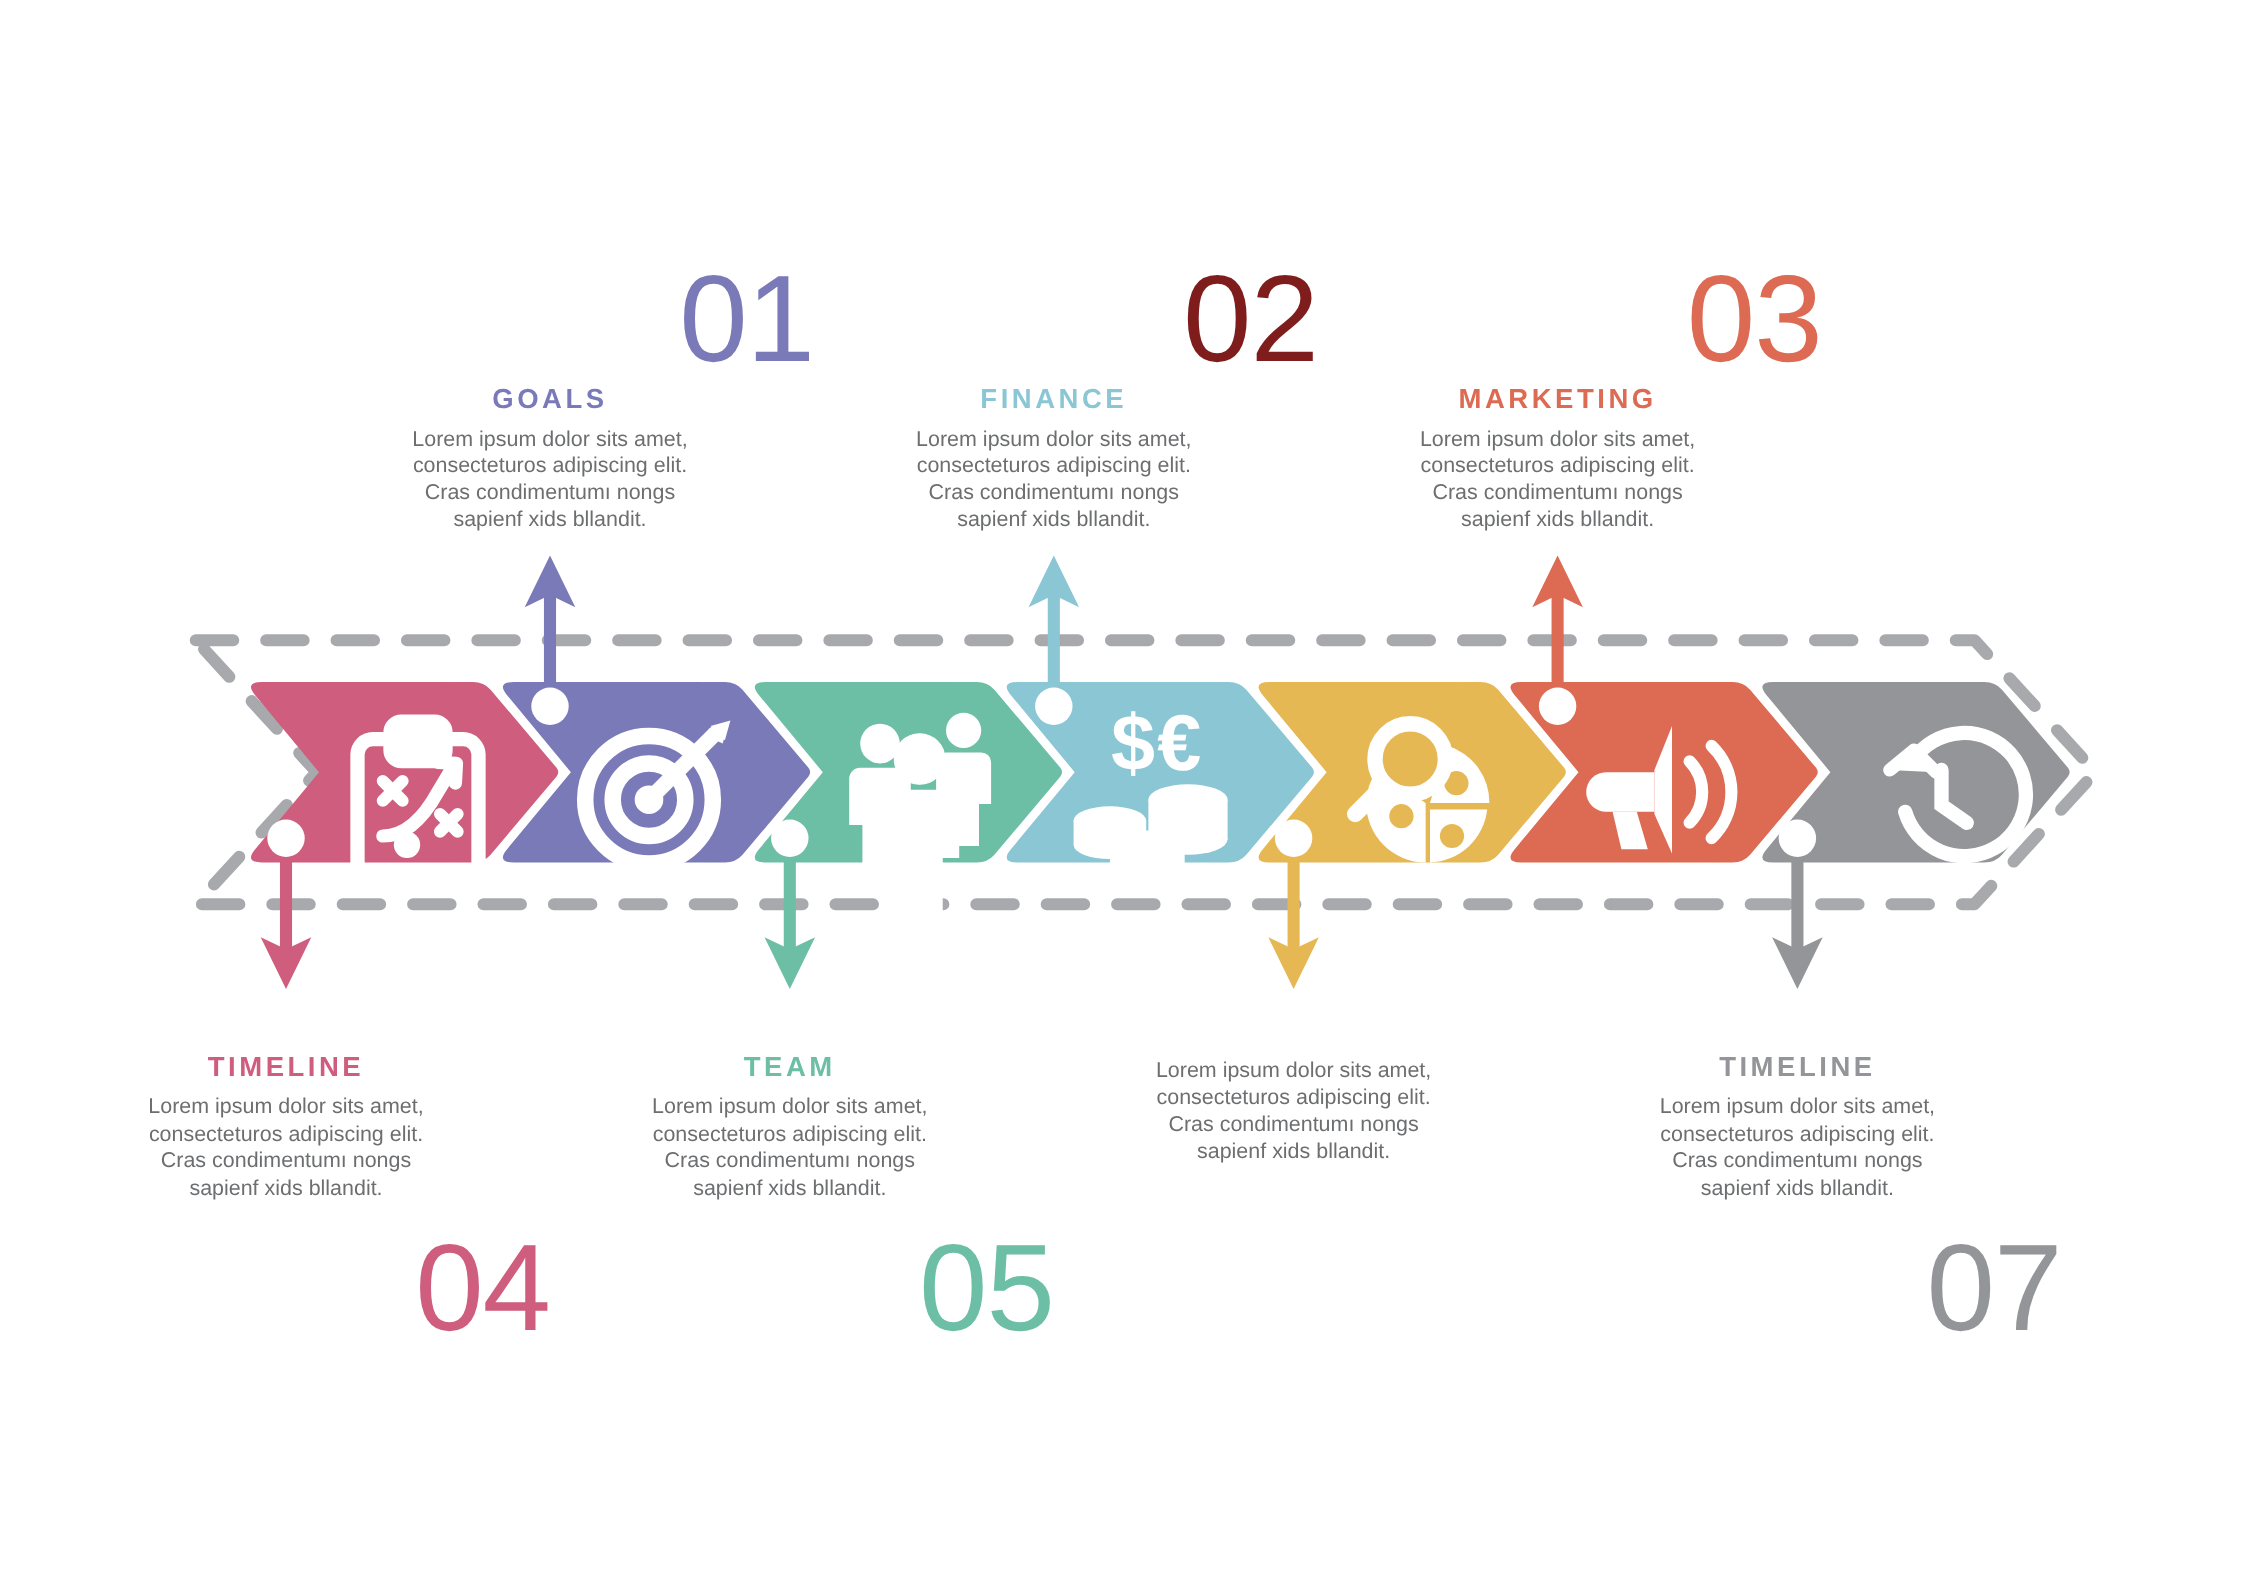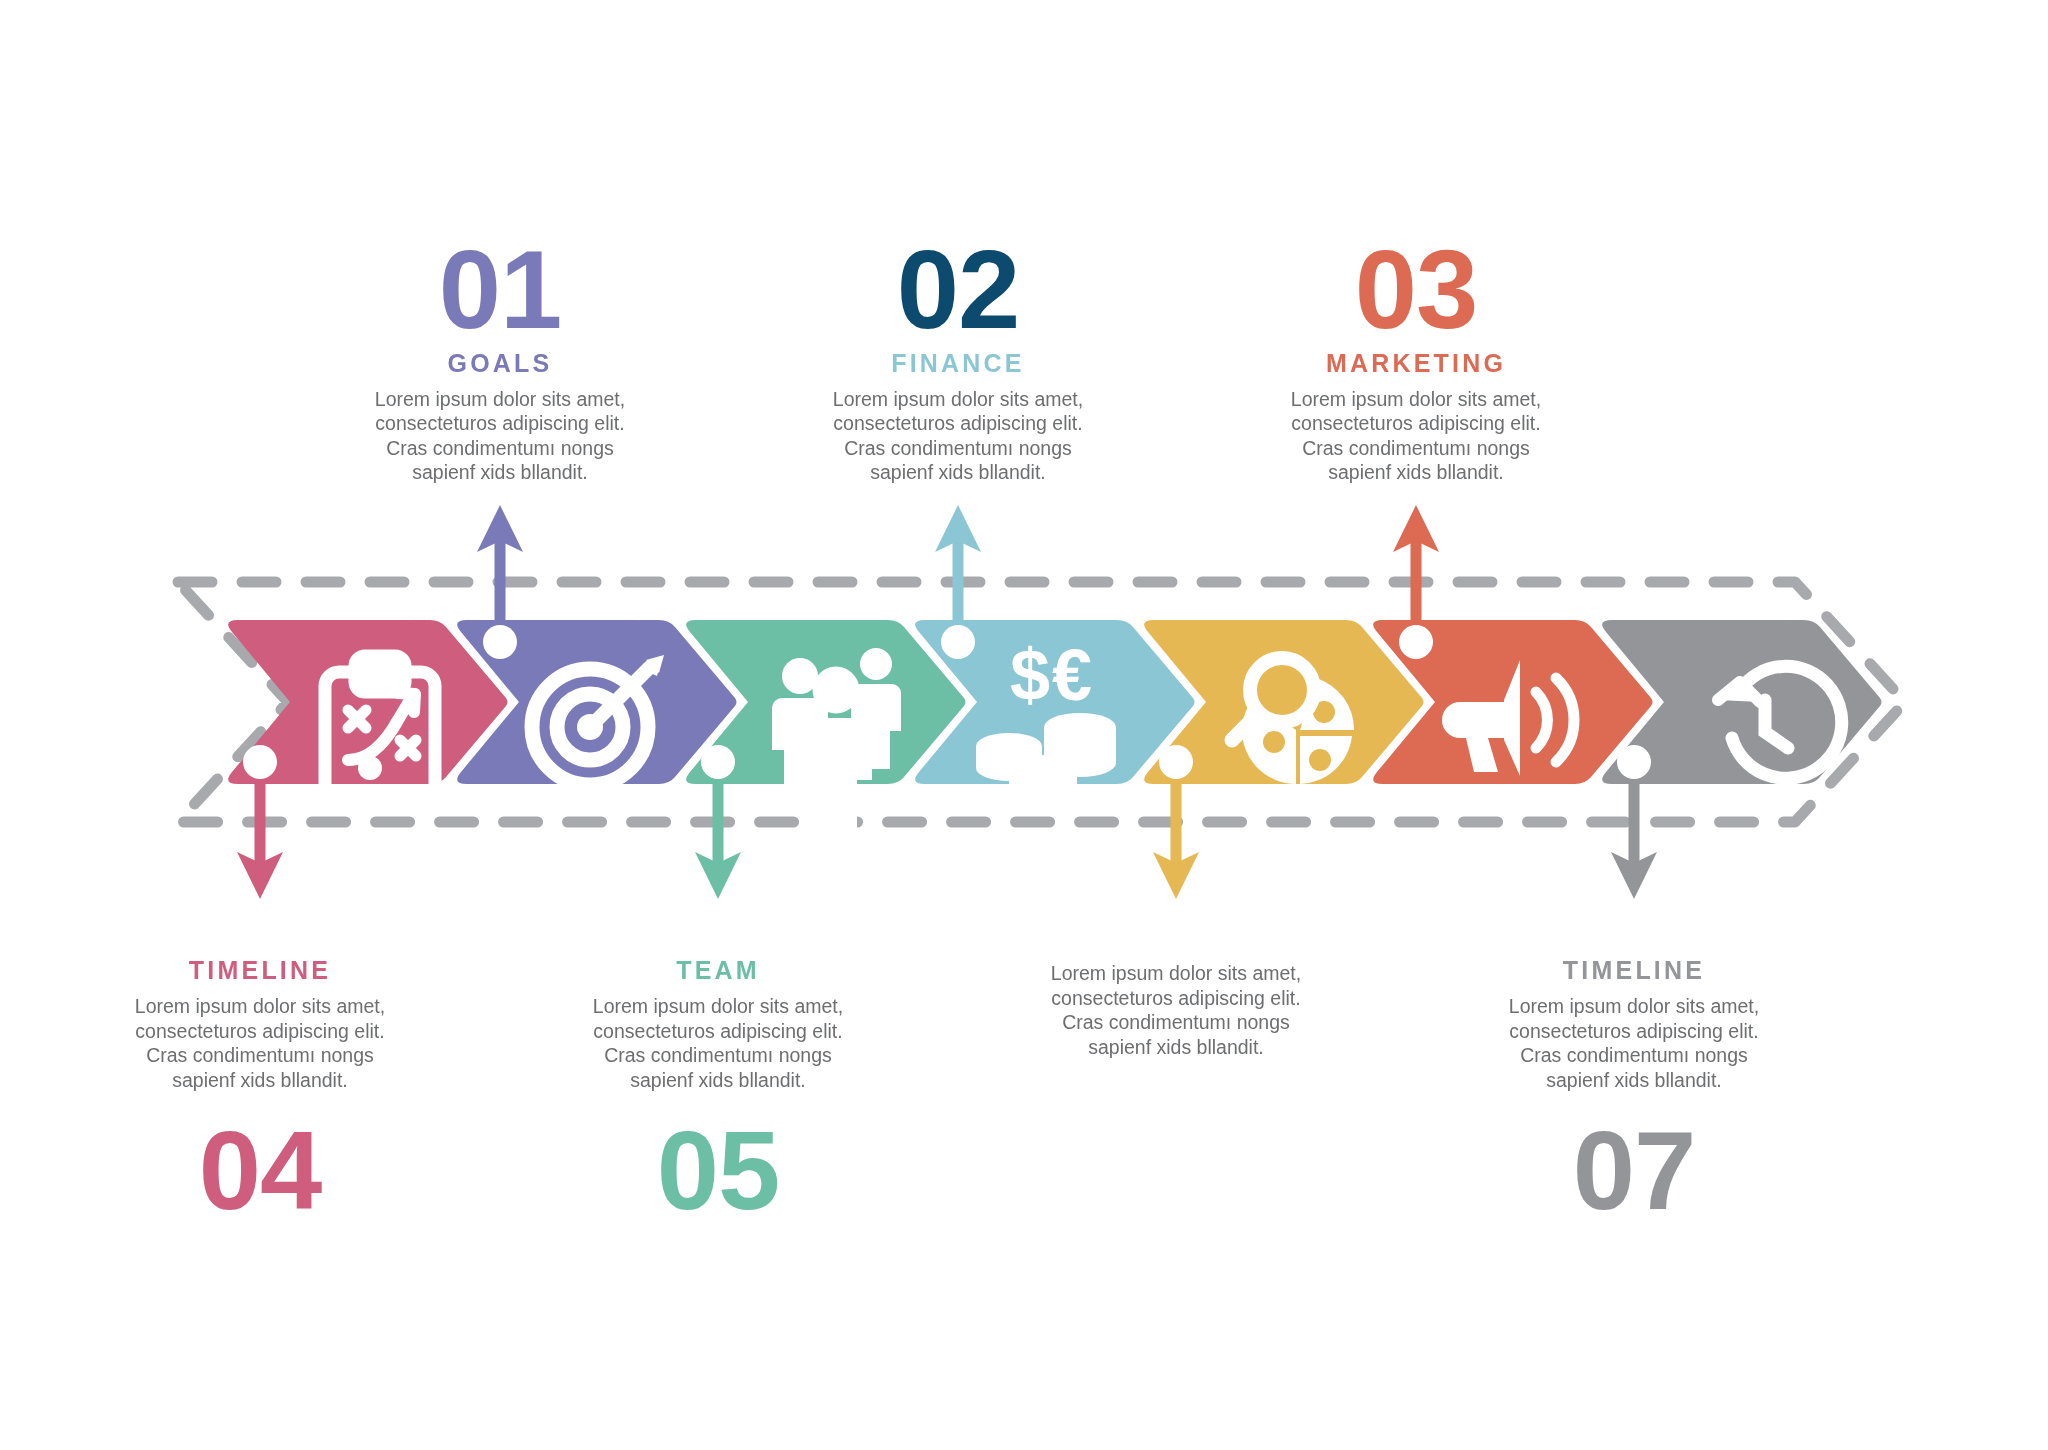--- a/index.html
+++ b/index.html
@@ -8,24 +8,25 @@
     background:#ffffff;
     font-family:"Liberation Sans", sans-serif;
     overflow:hidden;
     position:relative;
   }
   #stage{position:absolute;inset:0;}
   svg.layer{position:absolute;left:0;top:0;width:2048px;height:1450px;}
 
   .callout{position:absolute;text-align:center;}
   .num{
-    font-weight:bold;
+    font-weight:normal;
     font-size:112px;
     line-height:0.98;
     letter-spacing:-1px;
+    text-align:right;
   }
   .title{
     font-weight:bold;
     font-size:25px;
     letter-spacing:3.2px;
     margin-top:4px;
   }
   .desc{
     font-size:19.5px;
     line-height:1.26;
@@ -218,21 +219,21 @@
   <div class="callout" style="left:260px;top:235px;width:480px;">
     <div class="num" style="color:#7b7ab8;">01</div>
     <div class="title" style="color:#7b7ab8;">GOALS</div>
     <div class="desc">Lorem ipsum dolor sits amet,
 consecteturos adipiscing elit.
 Cras condimentumı nongs
 sapienf xids bllandit.</div>
   </div>
 
   <div class="callout" style="left:718px;top:235px;width:480px;">
-    <div class="num" style="color:#0c4a6e;">02</div>
+    <div class="num" style="color:#7f1d1d;">02</div>
     <div class="title" style="color:#8bc6d4;">FINANCE</div>
     <div class="desc">Lorem ipsum dolor sits amet,
 consecteturos adipiscing elit.
 Cras condimentumı nongs
 sapienf xids bllandit.</div>
   </div>
 
   <div class="callout" style="left:1176px;top:235px;width:480px;">
     <div class="num" style="color:#dd6a53;">03</div>
     <div class="title" style="color:#dd6a53;">MARKETING</div>

